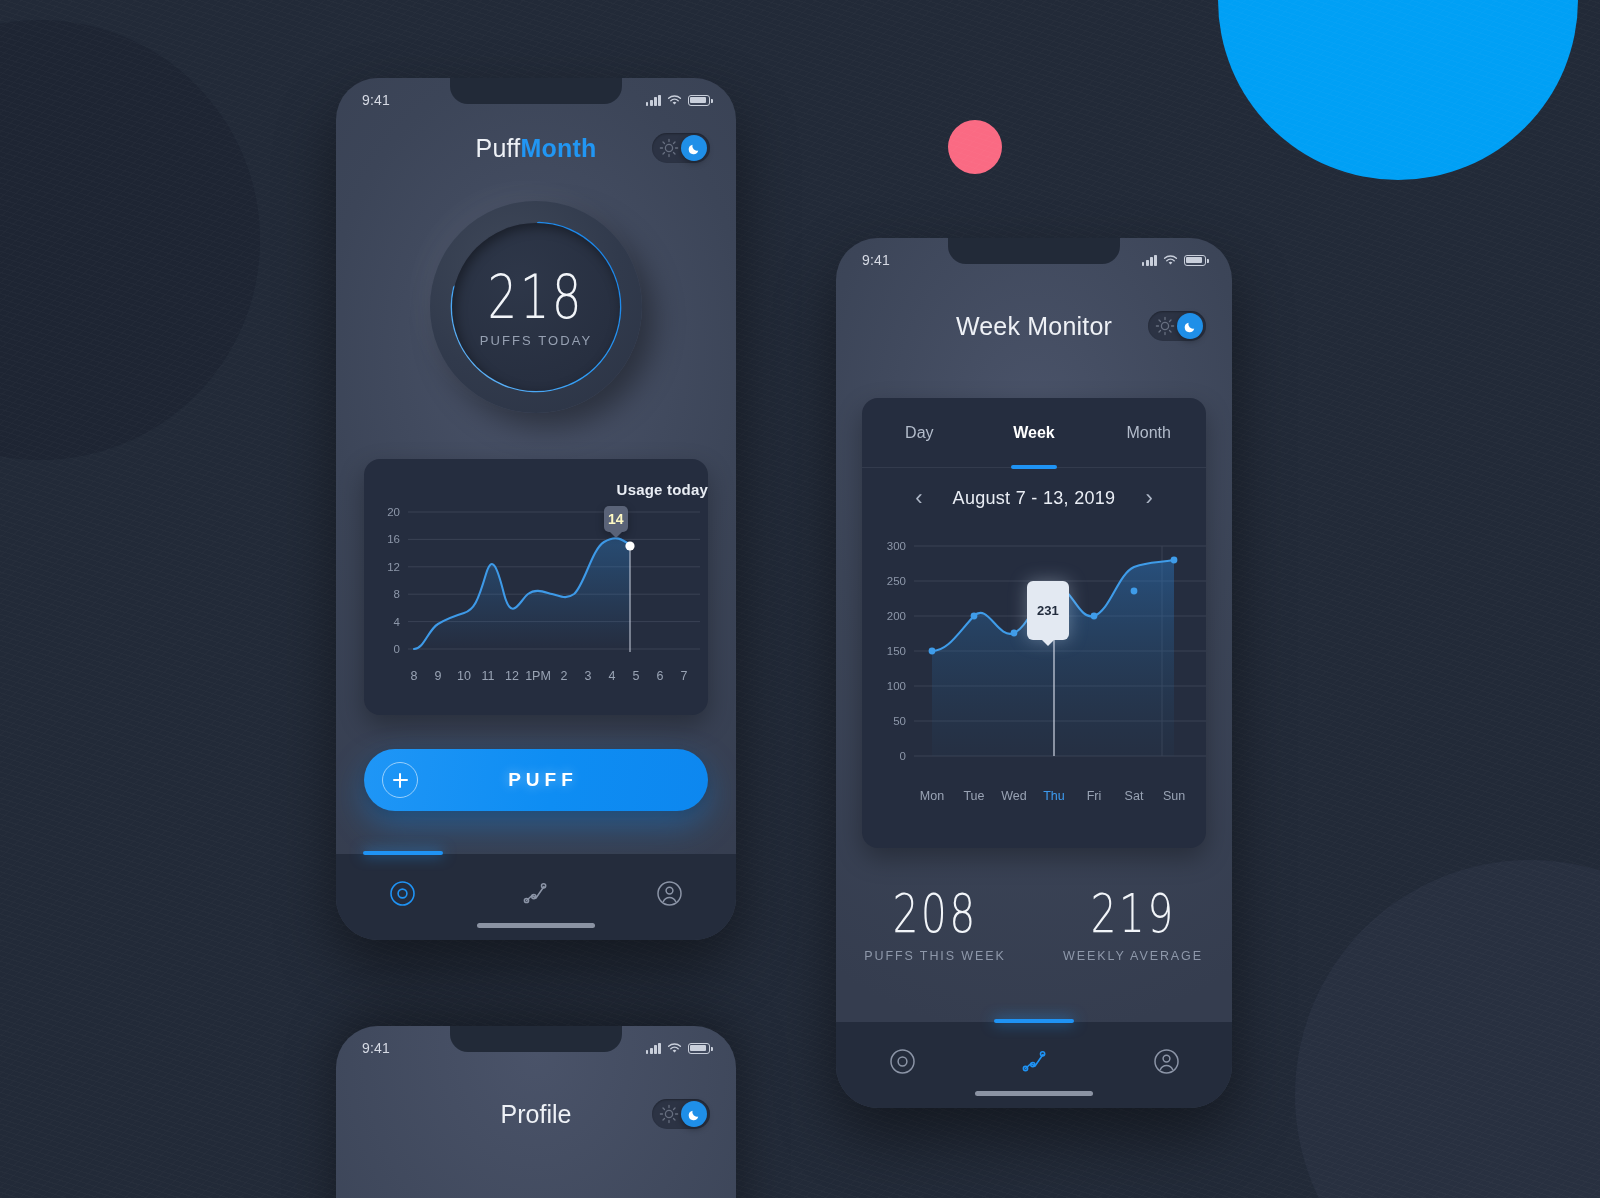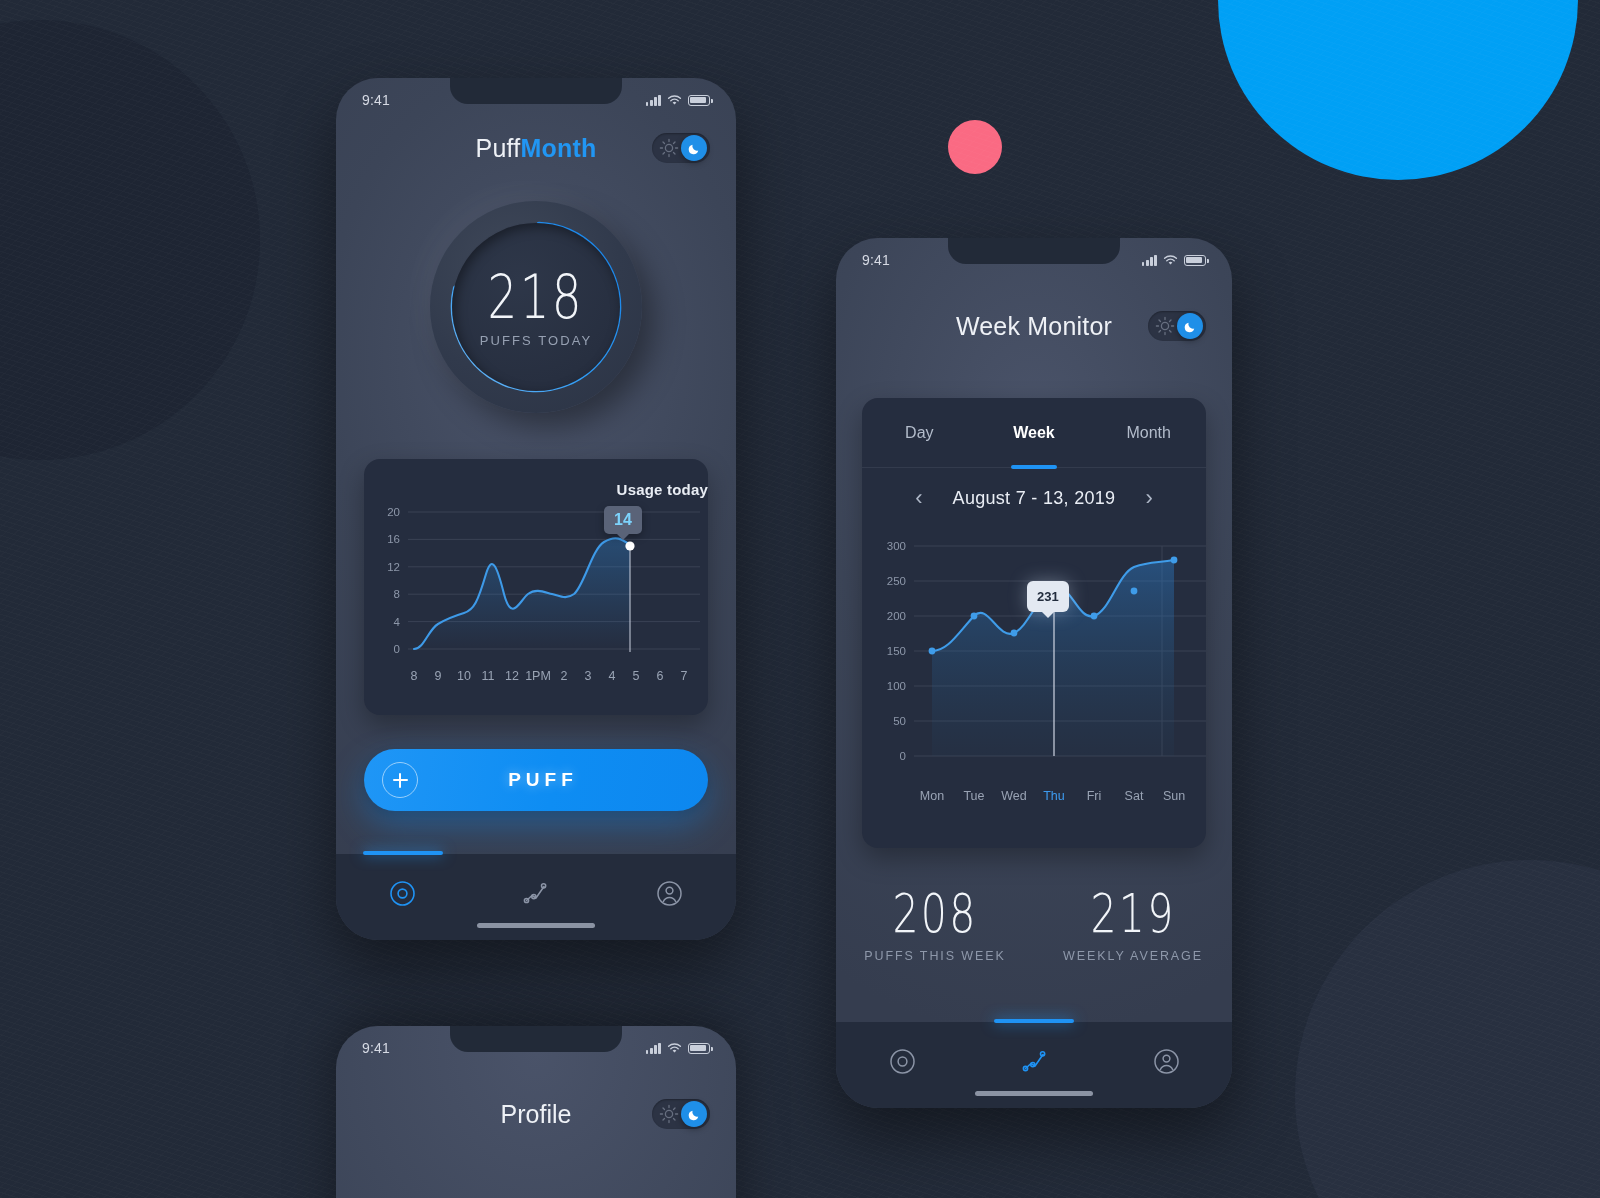--- a/index.html
+++ b/index.html
@@ -227,43 +227,43 @@
   .chart-svg { display: block; }
   .axis-text { fill: #8d97a9; font-size: 11.5px; font-family: "Liberation Sans", sans-serif; }
   .axis-text-x { fill: #99a3b4; font-size: 12.5px; font-family: "Liberation Sans", sans-serif; }
   .axis-text-x.hl { fill: #3d9bf0; }
   .gridline { stroke: #3a4254; stroke-width: 1; }
 
   .tooltip-dark {
     position: absolute;
     background: #5a6378;
     border-radius: 5px;
-    color: #7dd3fc;
-    font-size: 16px;
+    color: #fef9c3;
+    font-size: 14px;
     font-weight: 700;
-    padding: 5px 10px;
+    padding: 5px 4px;
     box-shadow: 0 3px 8px rgba(0,0,0,.3);
   }
   .tooltip-dark::after {
     content: "";
     position: absolute;
     left: 50%; bottom: -6px;
     transform: translateX(-50%);
     border-left: 7px solid transparent;
     border-right: 7px solid transparent;
     border-top: 7px solid #5a6378;
   }
   .tooltip-light {
     position: absolute;
     background: #e3e9f2;
     border-radius: 6px;
     color: #222c3d;
     font-size: 13px;
     font-weight: 700;
-    padding: 8px 10px;
+    padding: 22px 10px;
     box-shadow: 0 0 18px rgba(210,225,245,.35);
     text-align: center;
   }
   .tooltip-light::after {
     content: "";
     position: absolute;
     left: 50%; bottom: -6px;
     transform: translateX(-50%);
     border-left: 7px solid transparent;
     border-right: 7px solid transparent;

